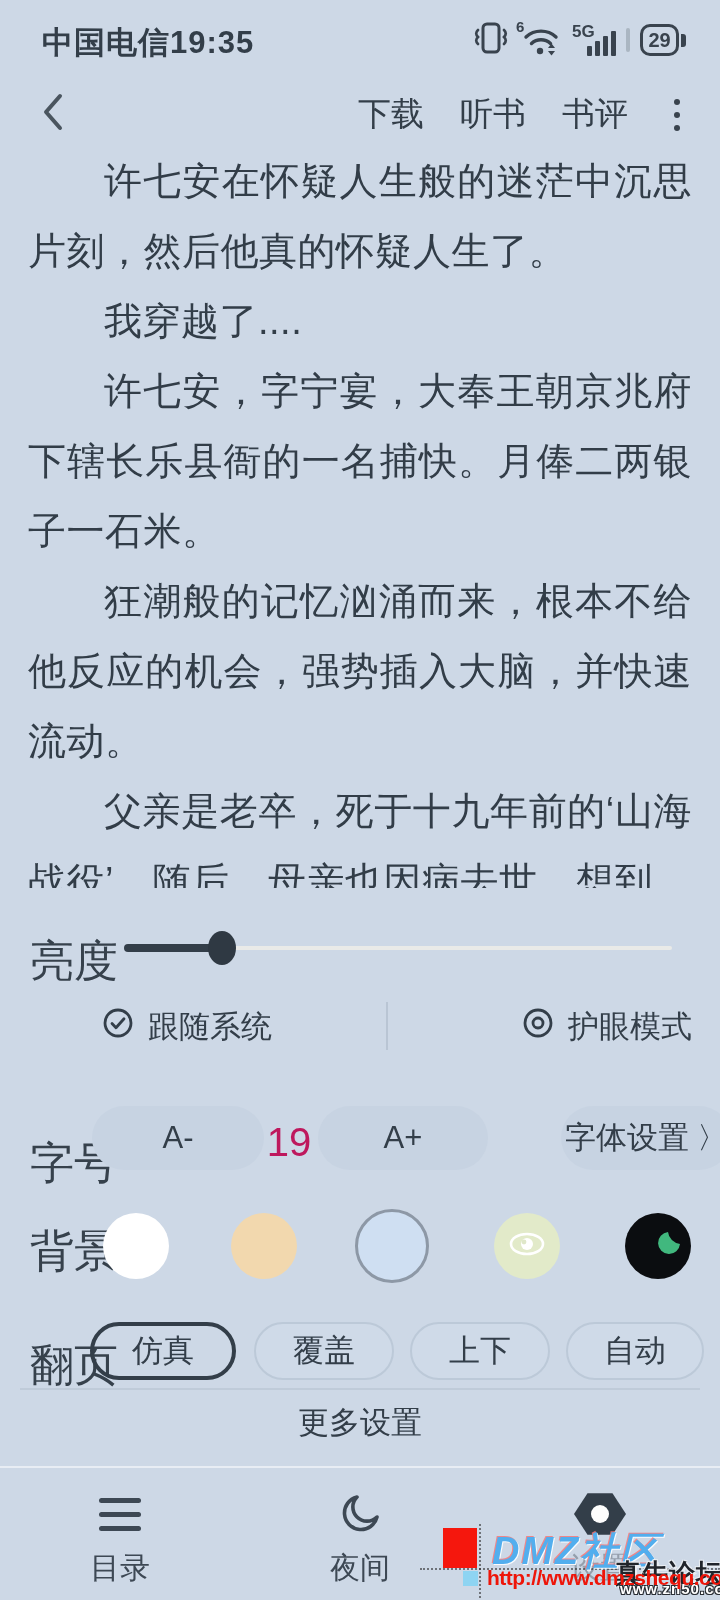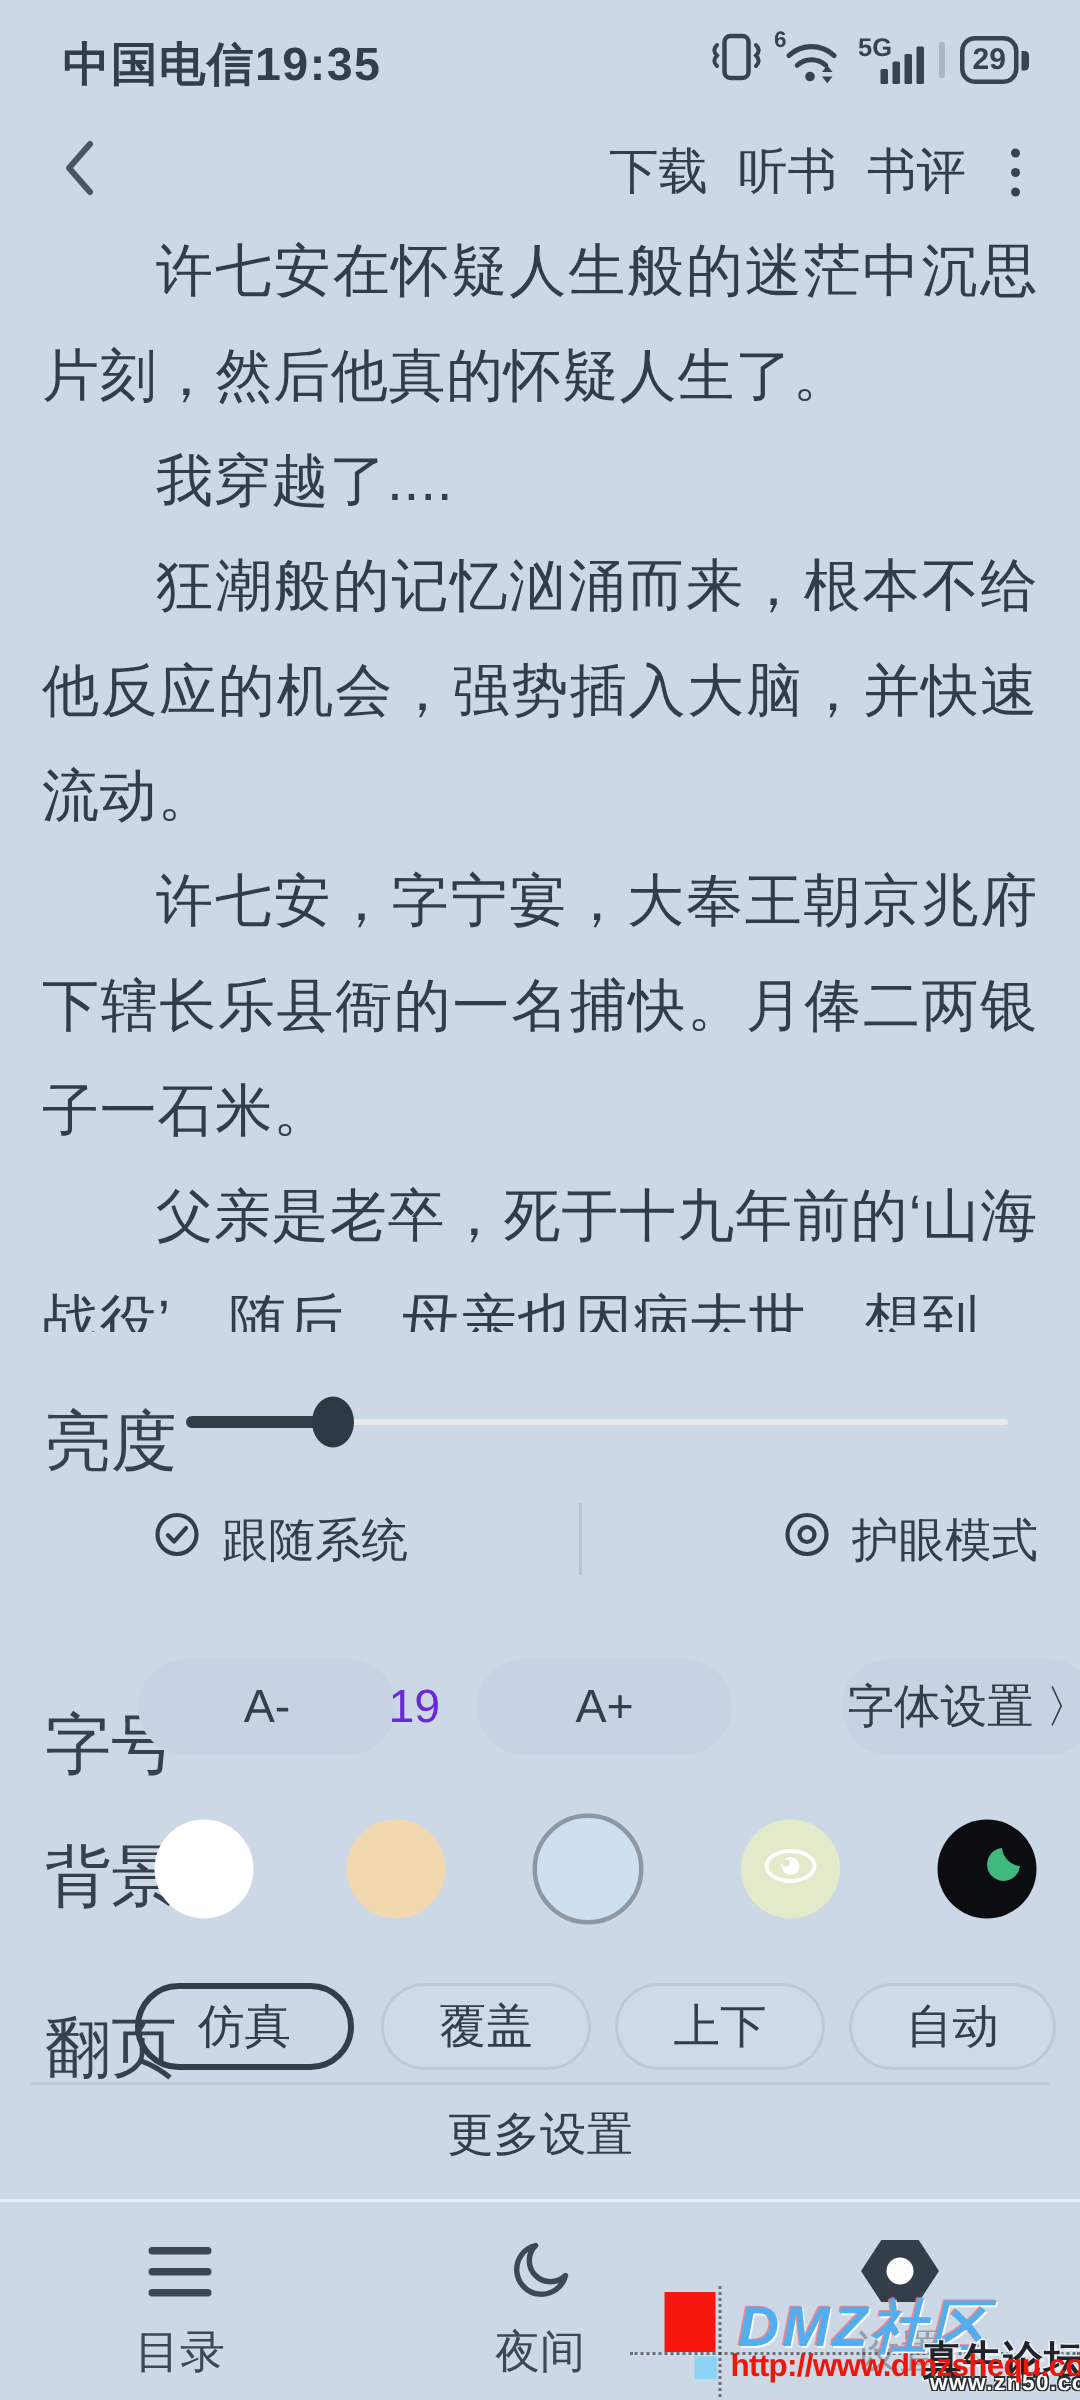--- a/index.html
+++ b/index.html
@@ -24,21 +24,21 @@
   .battery-nub { width:5px; height:13px; background:#39434e; border-radius:0 3px 3px 0; margin-left:2px; }
   .sig5g { position:relative; width:44px; height:36px; }
   .sig5g .g5 { position:absolute; left:0; top:0; font-size:17px; font-weight:700; color:#39434e; }
   .sig-bars { position:absolute; right:0; bottom:2px; display:flex; align-items:flex-end; gap:3px; }
   .sig-bars i { display:block; width:5px; background:#39434e; border-radius:1px; }
   .wifi-wrap { position:relative; width:44px; height:38px; }
   .wifi-wrap .w6 { position:absolute; left:-2px; top:-3px; font-size:15px; font-weight:700; color:#39434e; }
   
   .top-nav { position:absolute; top:84px; left:0; right:0; height:56px; }
   .back-btn { position:absolute; left:38px; top:6px; width:30px; height:44px; }
-  .nav-actions { position:absolute; right:34px; top:8px; display:flex; align-items:center; gap:20px; font-size:33px; color:#333e49; }
+  .nav-actions { position:absolute; right:34px; top:8px; display:flex; align-items:center; gap:36px; font-size:33px; color:#333e49; }
   .menu-dots { display:flex; flex-direction:column; gap:7px; padding:2px 6px; margin-left:4px; }
   .menu-dots i { width:6px; height:6px; border-radius:50%; background:#39434e; }
   
   .reading {
     position:absolute; top:146px; left:28px; right:28px; height:742px;
     overflow:hidden; font-size:38px; line-height:70px; text-align:justify;
     color:#323d48; letter-spacing:0.5px;
   }
   .reading p { text-indent:2em; }
   
@@ -58,21 +58,21 @@
   .v-div { position:absolute; left:386px; top:2px; width:2px; height:48px; background:#b9c5d4; }
   
   .f-label { top:246px; }
   .pill {
     position:absolute; height:64px; border-radius:32px; background:#c7d3e2;
     display:flex; align-items:center; justify-content:center; font-size:31px; color:#333e49;
   }
   .pill-adec { left:92px;  top:218px; width:172px; }
   .pill-ainc { left:318px; top:218px; width:170px; }
   .pill-font { left:517px; top:218px; width:170px;margin-left:44px; }
-  .fontsize-val { position:absolute; left:259px; top:232px; width:60px; text-align:left; font-size:31px; color:#6d28d9; }
+  .fontsize-val { position:absolute; left:259px; top:232px; width:60px; text-align:center; font-size:40px; color:#be185d; }
   .pill-font .chev { font-size:30px; margin-left:8px; font-weight:400; }
   
   .g-label { top:334px; }
   .swatch { position:absolute; top:325px; width:66px; height:66px; border-radius:50%; }
   .sw-1 { left:103px; }
   .sw-2 { left:231px; }
   .sw-3 { left:355px; top:321px; width:74px; height:74px; border:3px solid #8d98a6; }
   .sw-4 { left:494px; display:flex; align-items:center; justify-content:center; }
   .sw-5 { left:625px; position:absolute; }
   .sw-5 svg { position:absolute; right:8px; top:16px; }
@@ -177,22 +177,22 @@
           <i></i>
           <i></i>
           <i></i>
         </span>
     </div>
   </div>
 
   <div class="reading">
       <p>许七安在怀疑人生般的迷茫中沉思片刻，然后他真的怀疑人生了。</p>
       <p>我穿越了....</p>
+      <p>许七安，字宁宴，大奉王朝京兆府下辖长乐县衙的一名捕快。月俸二两银子一石米。</p>
       <p>狂潮般的记忆汹涌而来，根本不给他反应的机会，强势插入大脑，并快速流动。</p>
-      <p>许七安，字宁宴，大奉王朝京兆府下辖长乐县衙的一名捕快。月俸二两银子一石米。</p>
       <p>父亲是老卒，死于十九年前的‘山海战役’，随后，母亲也因病去世，想到</p>
     </div>
 
   <div class="panel">
 
     <div class="row-label b-label">亮度</div>
     <div class="slider">
       <div class="slider-track"></div>
       <div class="slider-fill"></div>
       <div class="slider-thumb"></div>

